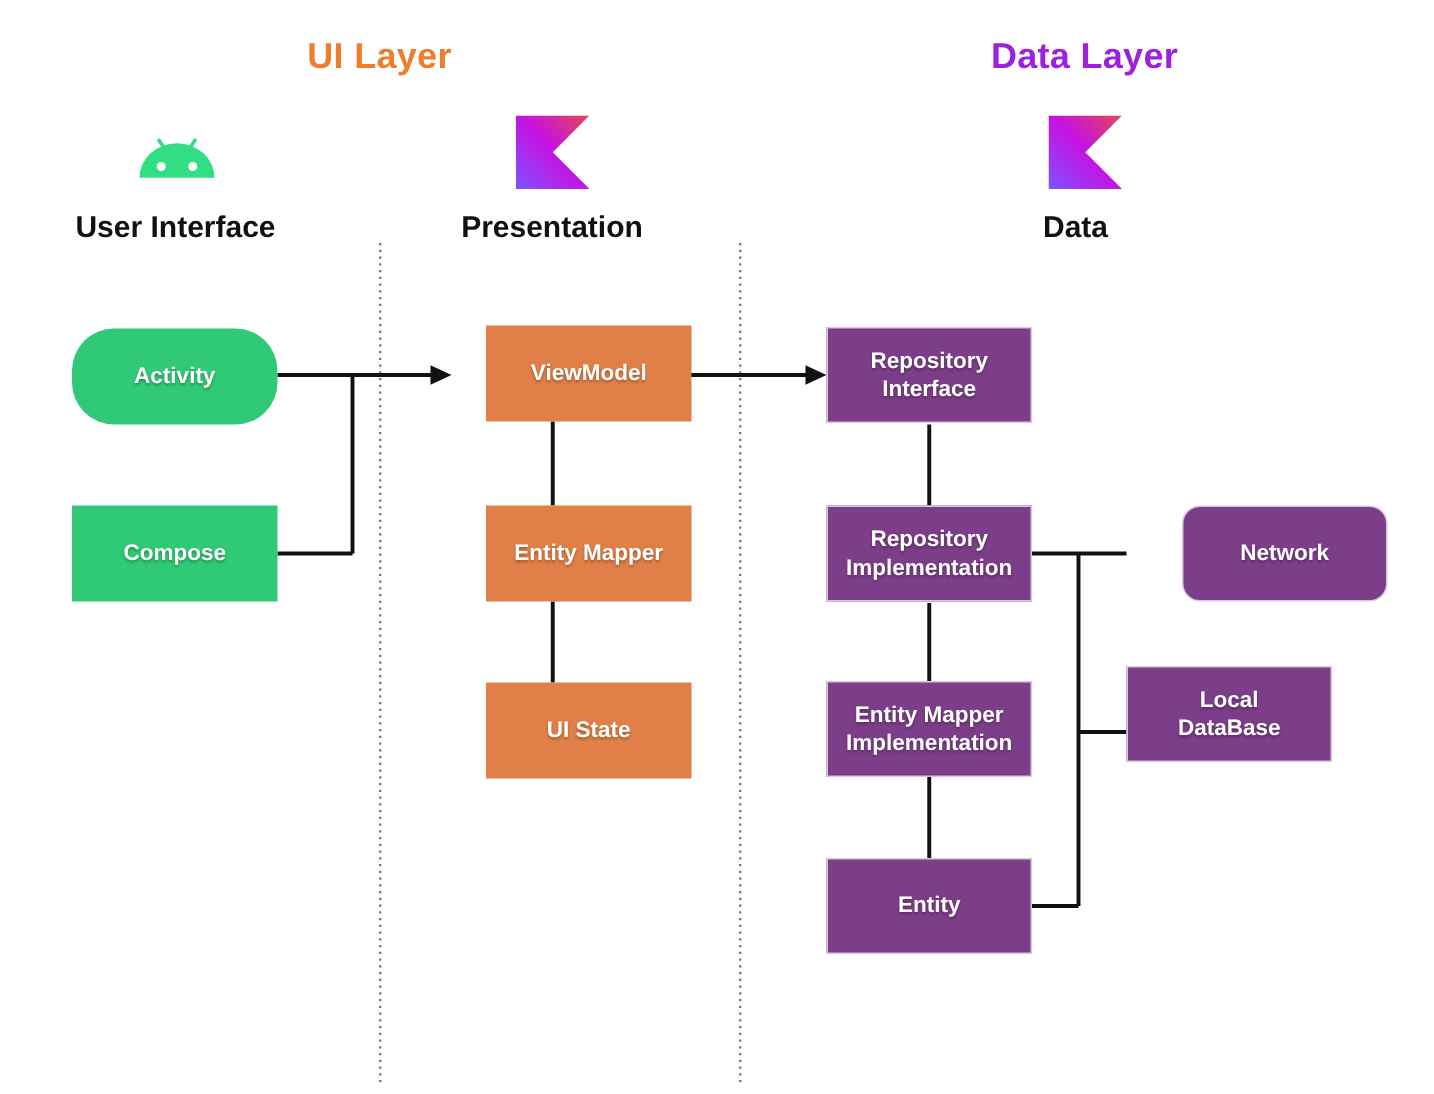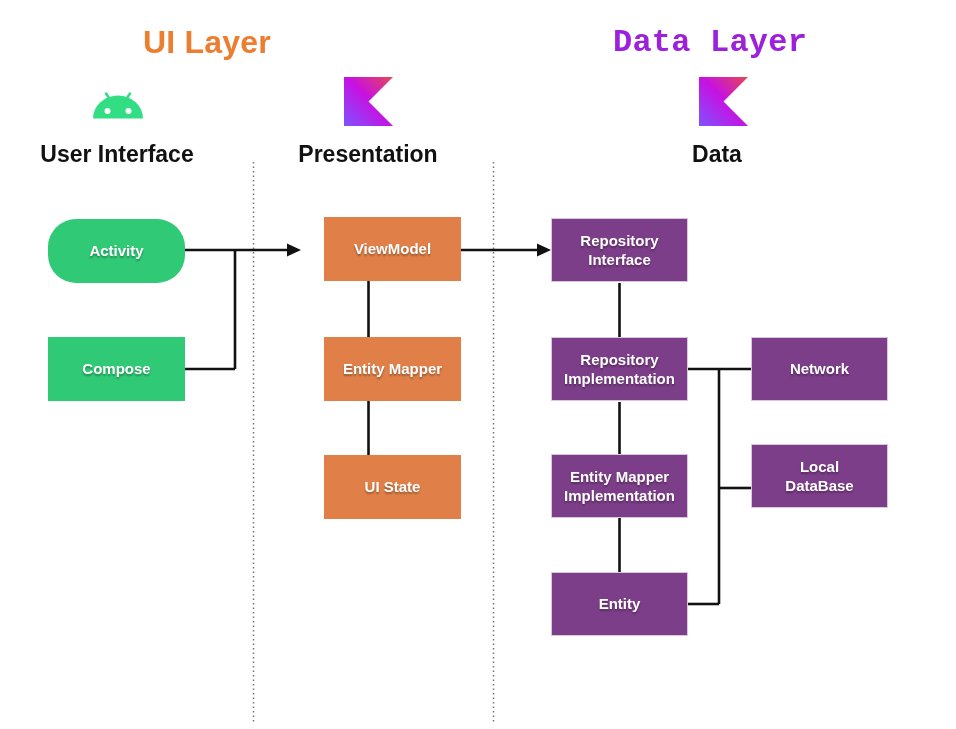--- a/index.html
+++ b/index.html
@@ -1,28 +1,28 @@
 <!DOCTYPE html>
 <html style="--background: #FFFFFF; --box_green: #30CA77; --box_orange: #E08048; --box_purple: #7D3E89; --purple_box_border: #DCC5E0; --title_orange: #ED7D2F; --title_purple: #9D20DB; --android_green: #32DE84; --kotlin_red: #E44857; --kotlin_magenta: #C711E1; --kotlin_violet: #7F52FF; --line_black: #111111; --divider_gray: #6B6B6B; --label_black: #111111;"><head>
 <meta charset="utf-8">
 <style>
   html,body{margin:0;padding:0;background:#fff;}
   .canvas{
     position:relative;width:956px;height:729px;background:var(--background,#fff);
     font-family:"Liberation Sans", sans-serif;overflow:hidden;
   }
   .layer-title{
-    position:absolute;top:24px;width:220px;text-align:left;
-    font-size:32px;font-weight:700;letter-spacing:.2px;
+    position:absolute;top:24px;width:220px;text-align:center;
+    font-size:24px;font-weight:700;letter-spacing:.2px;
   }
   .layer-title.ui{left:143px;color:var(--title_orange,#ED7D2F);}
-  .layer-title.data{left:613px;color:var(--title_purple,#9D20DB);font-family:Liberation Mono, monospace;}
+  .layer-title.data{left:613px;color:var(--title_purple,#9D20DB);}
   .col-label{
     position:absolute;top:141px;width:180px;text-align:center;
-    font-size:23px;font-weight:700;color:var(--label_black,#111);
+    font-size:20px;font-weight:700;color:var(--label_black,#111);
   }
   .icon-wrap{position:absolute;}
   .node{
     position:absolute;width:137px;height:64px;
     display:flex;align-items:center;justify-content:center;text-align:center;
     color:#fff;font-weight:700;font-size:15px;line-height:1.3;
     white-space:pre-line;
     text-shadow:0 1.5px 2px rgba(0,0,0,.32);
     box-sizing:border-box;
   }
@@ -118,17 +118,17 @@
   <div class="node orange" style="left:300px;top:455px;">UI State</div>
 
   <div class="node purple" style="left:551px;top:218px;">Repository
 Interface</div>
   <div class="node purple" style="left:551px;top:337px;">Repository
 Implementation</div>
   <div class="node purple" style="left:551px;top:454px;">Entity Mapper
 Implementation</div>
   <div class="node purple" style="left:551px;top:572px;">Entity</div>
 
-  <div class="node purple" style="left:751px;top:337px;">Network</div>
+  <div class="node purple" style="left:788px;top:337px;border-radius:12px;">Network</div>
   <div class="node purple" style="left:751px;top:444px;">Local
 DataBase</div>
 
 </div>
 
 </body></html>

